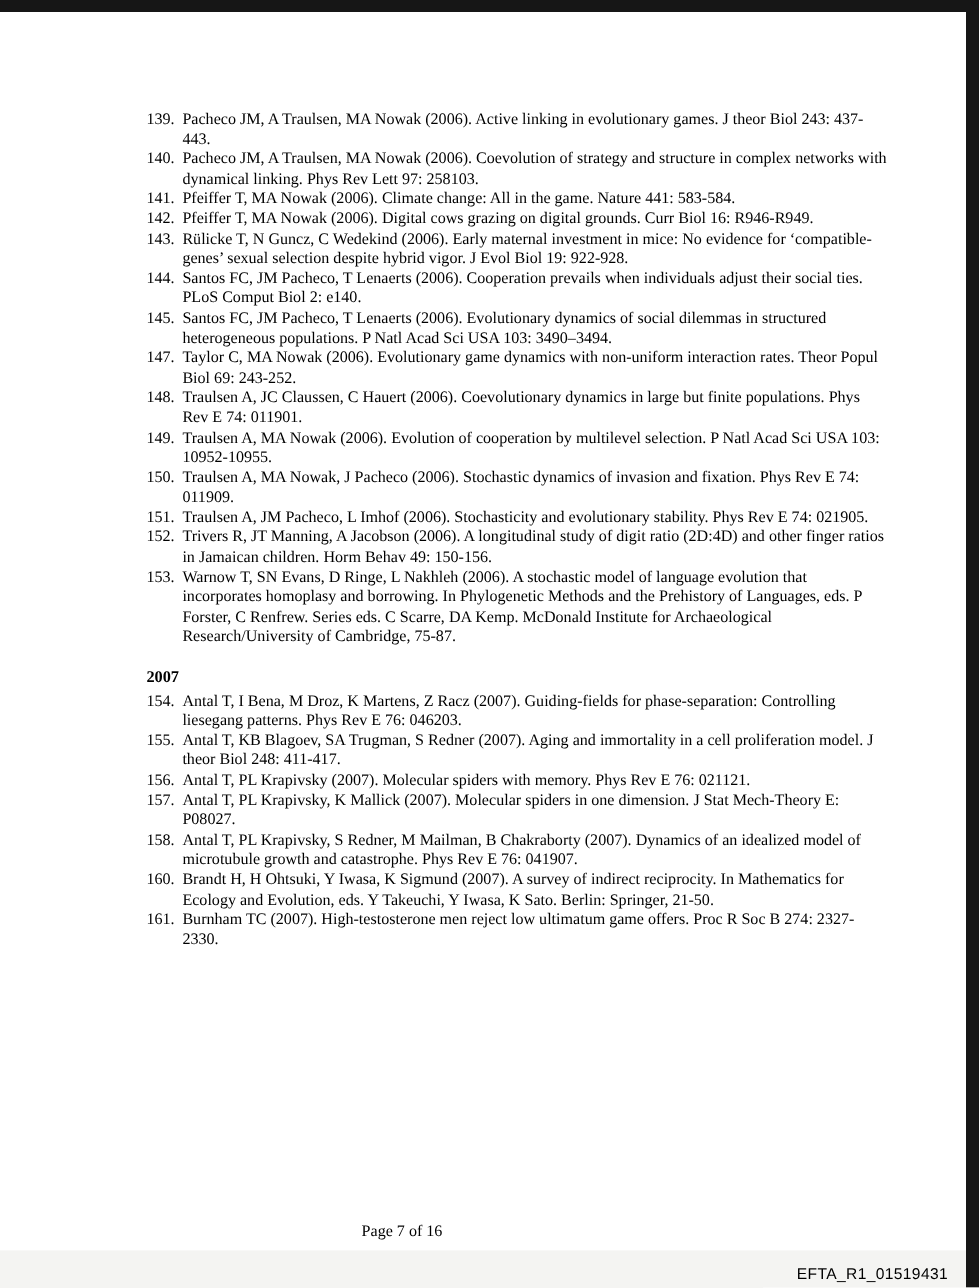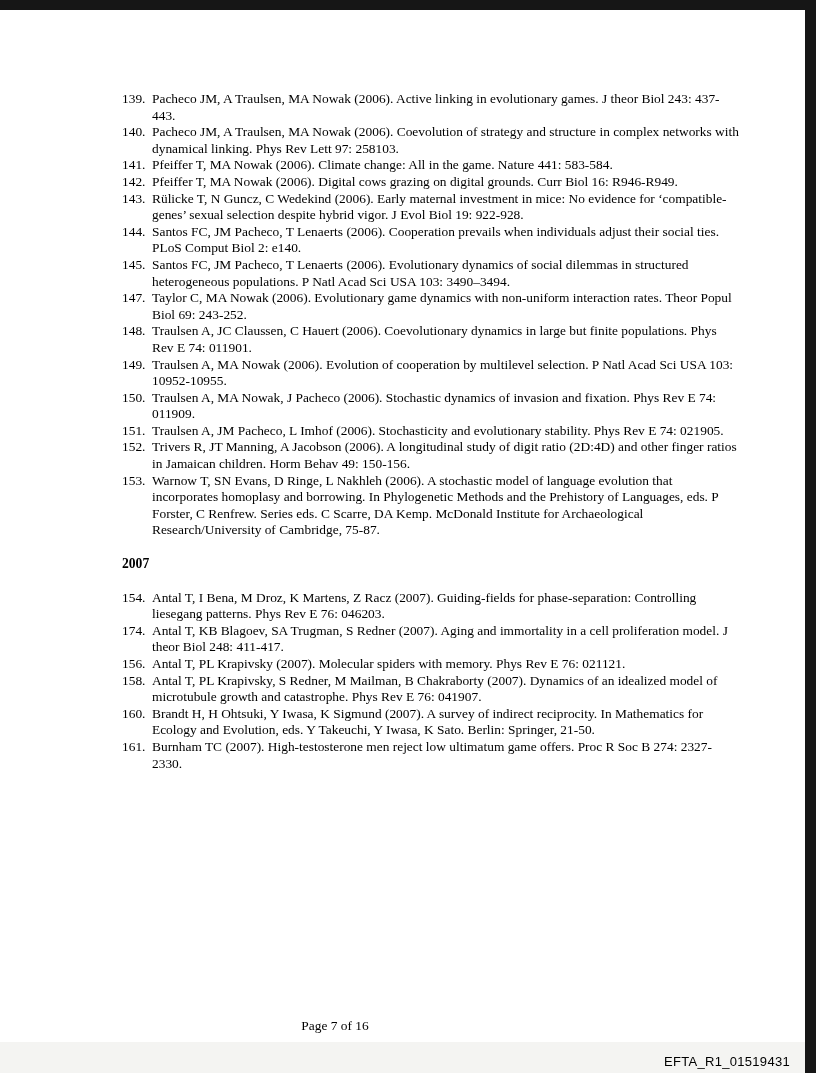--- a/index.html
+++ b/index.html
@@ -45,21 +45,21 @@
   .ref .num {
     flex: 0 0 30px;
   }
   .ref .txt {
     flex: 1;
   }
   .year-heading {
     font-size: 13.6px;
     font-weight: bold;
     line-height: 16.6px;
-    margin: 17px 0 17px 0;
+    margin: 17px 0 3px 0;
   }
   .page-footer {
     position: absolute;
     top: 1008px;
     left: 0;
     width: 670px;
     text-align: center;
     font-size: 13.4px;
     z-index: 2;
   }
@@ -137,26 +137,30 @@
       <div class="ref">
         <span class="num">153.</span>
         <span class="txt">Warnow T, SN Evans, D Ringe, L Nakhleh (2006). A stochastic model of language evolution that incorporates homoplasy and borrowing. In Phylogenetic Methods and the Prehistory of Languages, eds. P Forster, C Renfrew. Series eds. C Scarre, DA Kemp. McDonald Institute for Archaeological Research/University of Cambridge, 75-87.</span>
       </div>
       <div class="year-heading">2007</div>
       <div class="ref">
         <span class="num">154.</span>
         <span class="txt">Antal T, I Bena, M Droz, K Martens, Z Racz (2007). Guiding-fields for phase-separation: Controlling liesegang patterns. Phys Rev E 76: 046203.</span>
       </div>
       <div class="ref">
-        <span class="num">174.</span>
+        <span class="num">155.</span>
         <span class="txt">Antal T, KB Blagoev, SA Trugman, S Redner (2007). Aging and immortality in a cell proliferation model. J theor Biol 248: 411-417.</span>
       </div>
       <div class="ref">
         <span class="num">156.</span>
         <span class="txt">Antal T, PL Krapivsky (2007). Molecular spiders with memory. Phys Rev E 76: 021121.</span>
+      </div>
+      <div class="ref">
+        <span class="num">157.</span>
+        <span class="txt">Antal T, PL Krapivsky, K Mallick (2007). Molecular spiders in one dimension. J Stat Mech-Theory E: P08027.</span>
       </div>
       <div class="ref">
         <span class="num">158.</span>
         <span class="txt">Antal T, PL Krapivsky, S Redner, M Mailman, B Chakraborty (2007). Dynamics of an idealized model of microtubule growth and catastrophe. Phys Rev E 76: 041907.</span>
       </div>
       <div class="ref">
         <span class="num">160.</span>
         <span class="txt">Brandt H, H Ohtsuki, Y Iwasa, K Sigmund (2007). A survey of indirect reciprocity. In Mathematics for Ecology and Evolution, eds. Y Takeuchi, Y Iwasa, K Sato. Berlin: Springer, 21-50.</span>
       </div>
       <div class="ref">

